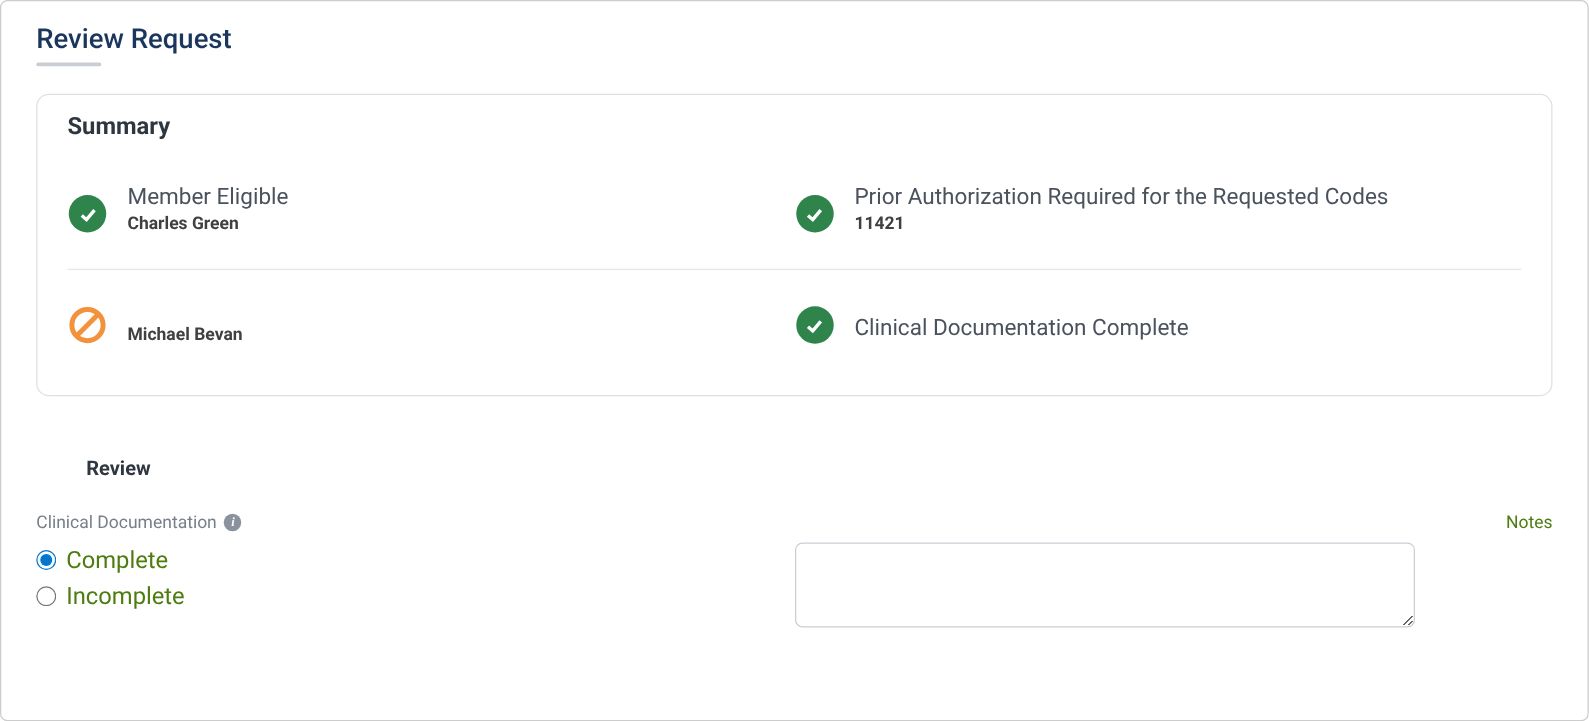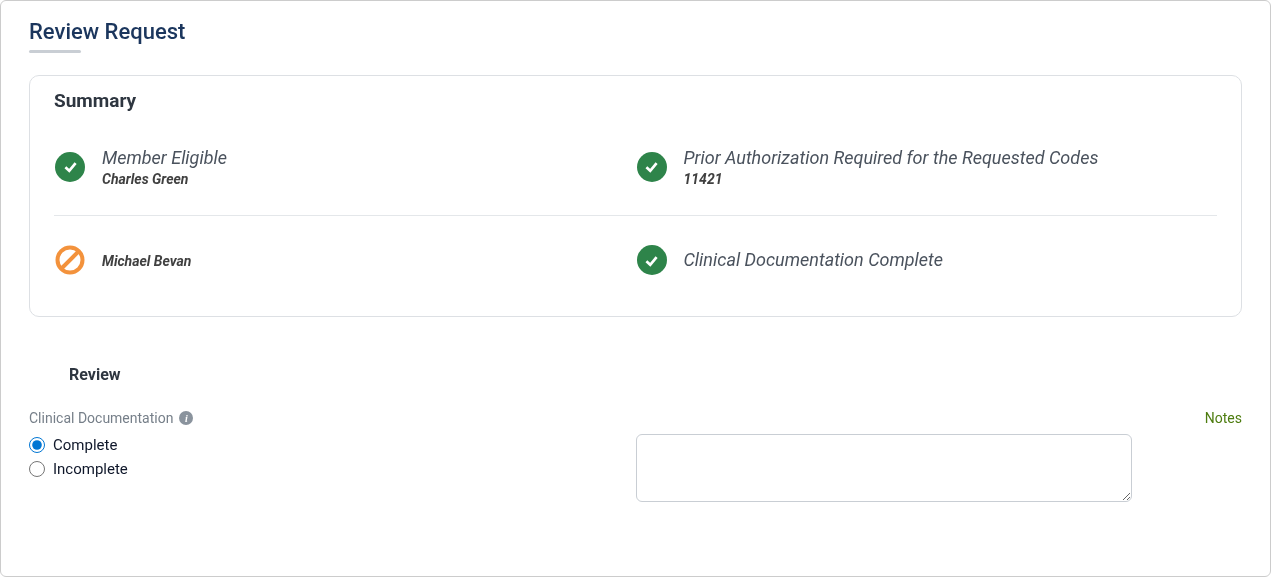--- a/index.html
+++ b/index.html
@@ -49,23 +49,22 @@
       row-gap: 0;
     }
     .grid-divider {
       grid-column: 1 / -1;
       height: 1px;
       background: #e4e7ea;
       margin: 28px 0;
     }
     .summary-item {
       display: flex;
-      align-items: center;
+      align-items: flex-end;
       gap: 16px;
-      font-style: italic;
     }
     .icon-wrap {
       width: 32px;
       height: 32px;
       flex: 0 0 32px;
       display: flex;
       align-items: center;
       justify-content: center;
     }
     .icon-check-circle {
@@ -144,22 +143,22 @@
       align-items: center;
       gap: 8px;
       margin-bottom: 6px;
     }
     .radio-row input[type="radio"] {
       width: 16px;
       height: 16px;
       accent-color: #0176d3;
     }
     .radio-row label {
-      font-size: 15px;
-      color: #0f172a;
+      font-size: 19px;
+      color: #4d7c0f;
     }
     .notes-label {
       font-size: 14px;
       color: #4d7c0f;
       margin-bottom: 8px;
       display: block;
       text-align: right;
     }
     .notes-area {
       width: 496px;

